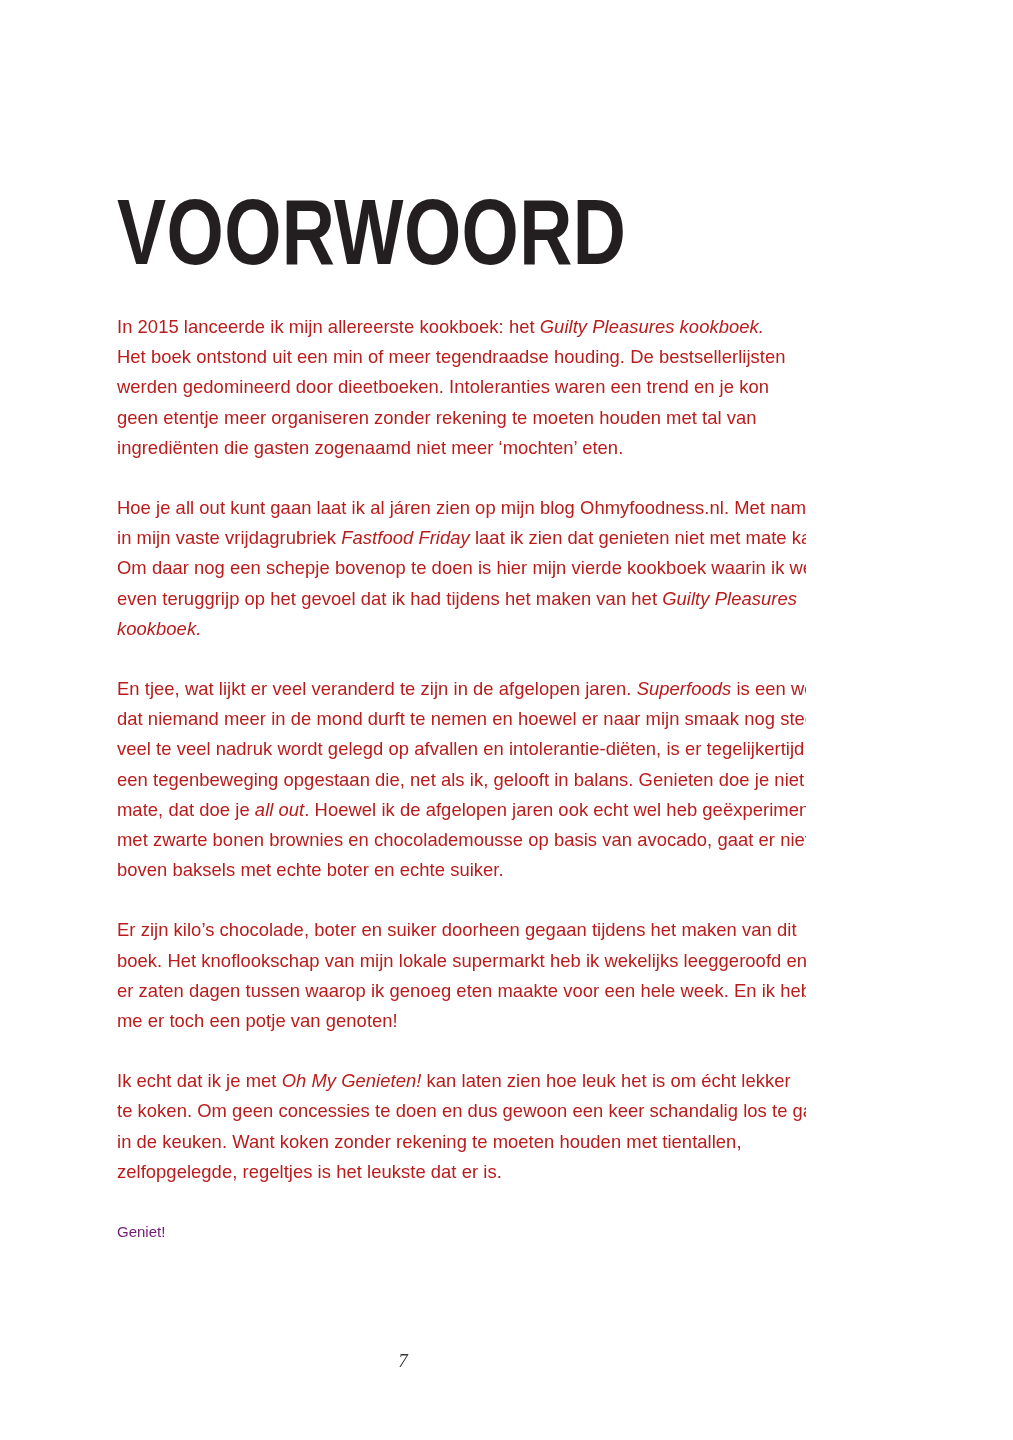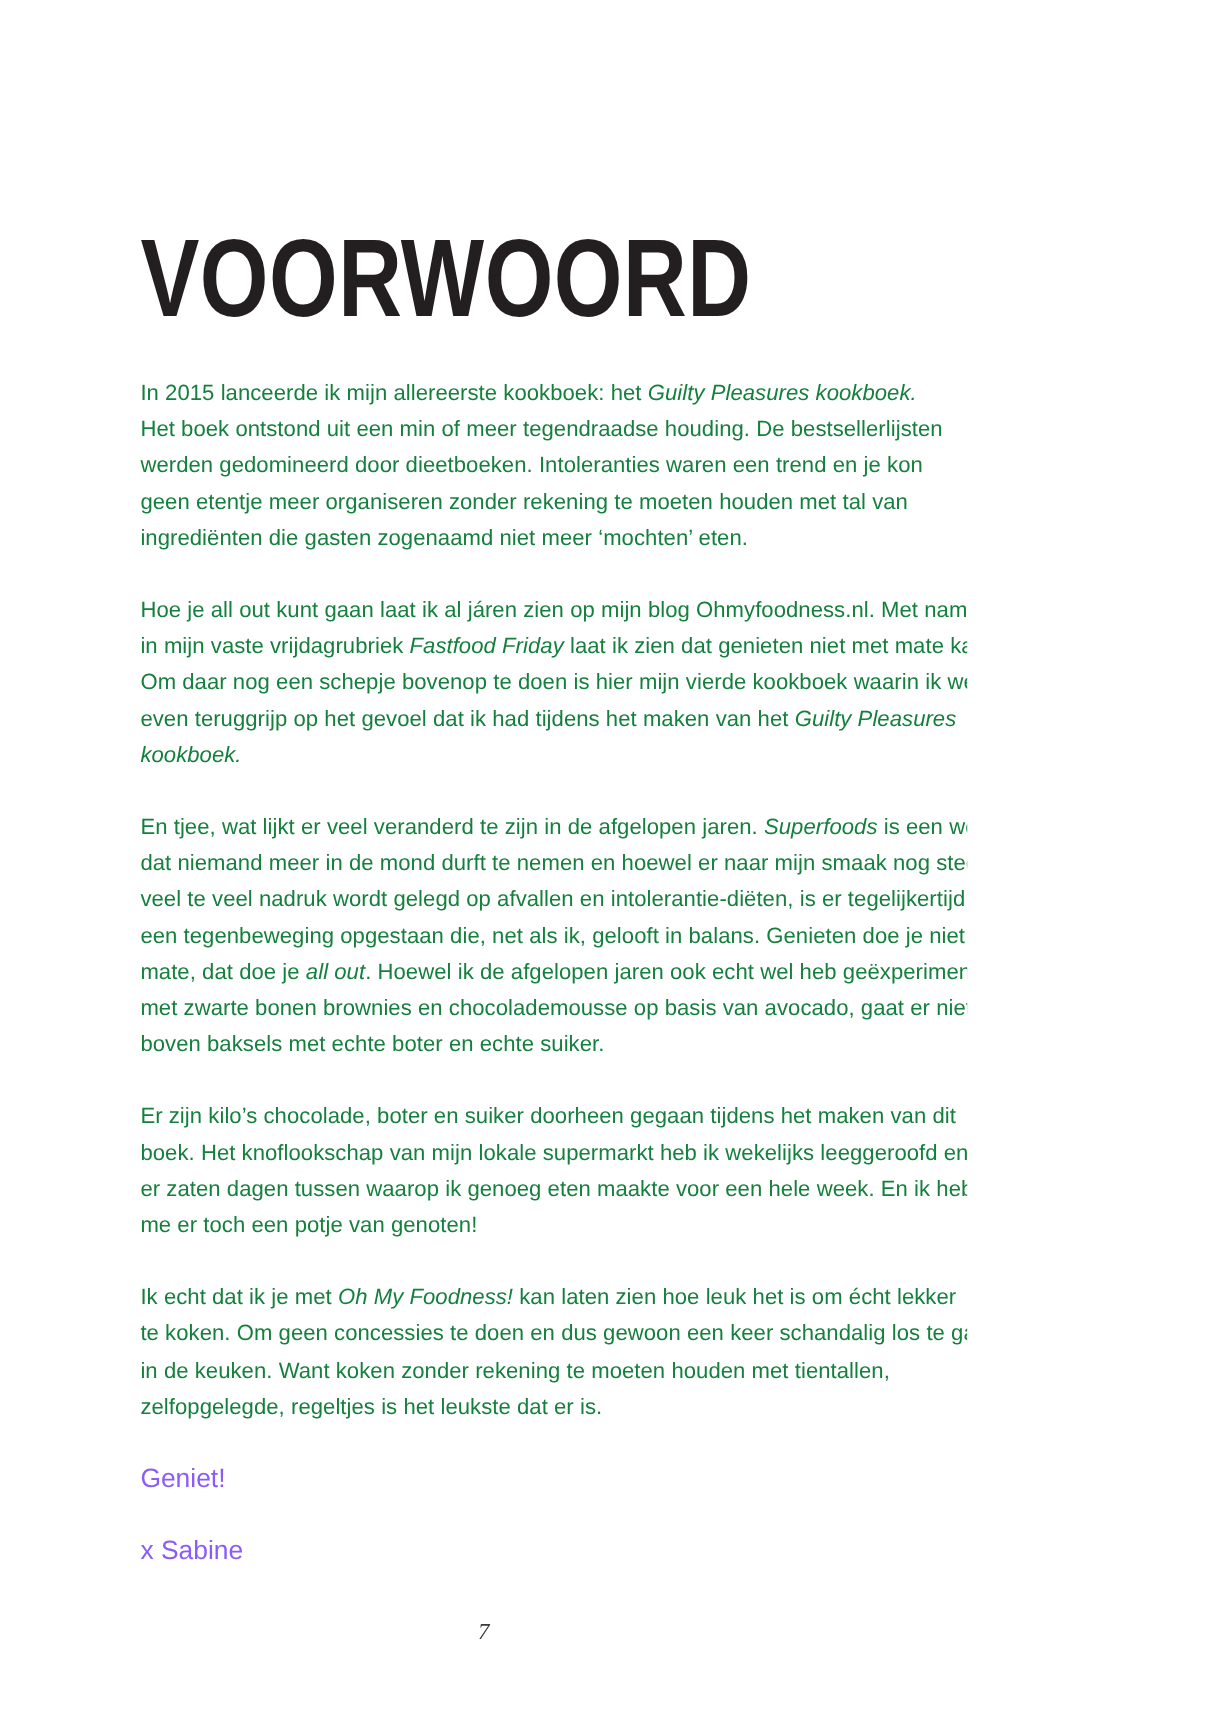--- a/index.html
+++ b/index.html
@@ -34,34 +34,34 @@
     transform: scaleX(0.80);
     transform-origin: left top;
     white-space: nowrap;
   }
   .body-copy {
     margin-top: 34px;
   }
   .para {
     font-size: 18.4px;
     line-height: 30.2px;
-    color: #15803d;
+    color: #b91c1c;
     margin: 0 0 30px 0;
     font-weight: 400;
     letter-spacing: 0.05px;
     white-space: pre-line;
   }
   .para:last-child { margin-bottom: 0; }
   .para em, .it {
     font-style: italic;
   }
   .sign-off {
-    font-size: 22px;
+    font-size: 15px;
     line-height: 30.2px;
-    color: #8b5cf6;
+    color: #701a75;
     margin: 0 0 30px 0;
   }
   .page-number {
     position: absolute;
     left: 0;
     right: 0;
     top: 1350px;
     text-align: center;
     font-family: "Liberation Serif", serif;
     font-style: italic;
@@ -93,26 +93,25 @@
 dat niemand meer in de mond durft te nemen en hoewel er naar mijn smaak nog steeds
 veel te veel nadruk wordt gelegd op afvallen en intolerantie-diëten, is er tegelijkertijd ook
 een tegenbeweging opgestaan die, net als ik, gelooft in balans. Genieten doe je niet met
 mate, dat doe je </span><em>all out</em><span>. Hoewel ik de afgelopen jaren ook echt wel heb geëxperimenteerd
 met zwarte bonen brownies en chocolademousse op basis van avocado, gaat er niets
 boven baksels met echte boter en echte suiker.</span></p>
       <p class="para"><span>Er zijn kilo’s chocolade, boter en suiker doorheen gegaan tijdens het maken van dit
 boek. Het knoflookschap van mijn lokale supermarkt heb ik wekelijks leeggeroofd en
 er zaten dagen tussen waarop ik genoeg eten maakte voor een hele week. En ik heb
 me er toch een potje van genoten!</span></p>
-      <p class="para"><span>Ik echt dat ik je met </span><em>Oh My Foodness!</em><span> kan laten zien hoe leuk het is om écht lekker
+      <p class="para"><span>Ik echt dat ik je met </span><em>Oh My Genieten!</em><span> kan laten zien hoe leuk het is om écht lekker
 te koken. Om geen concessies te doen en dus gewoon een keer schandalig los te gaan
 in de keuken. Want koken zonder rekening te moeten houden met tientallen,
 zelfopgelegde, regeltjes is het leukste dat er is.</span></p>
 
       <p class="sign-off">Geniet!</p>
-      <p class="sign-off">x Sabine</p>
     </div>
 
   </div>
 
   <div class="page-number">7</div>
 
 </div>
 
 </body></html>

